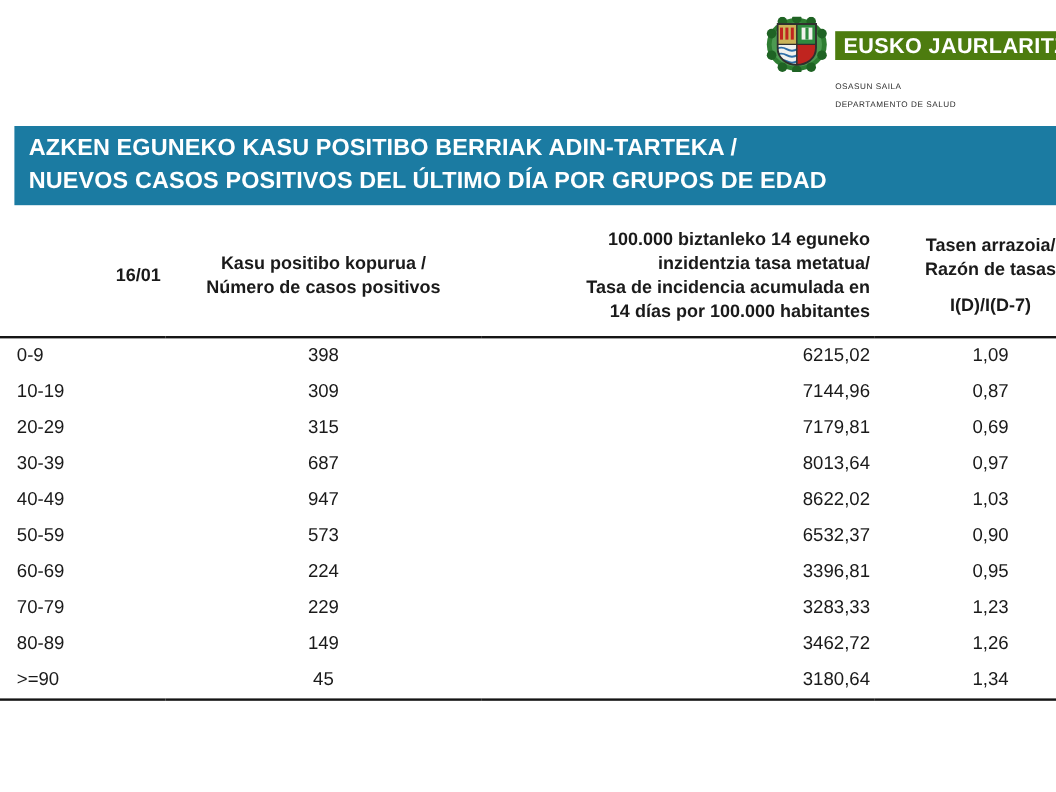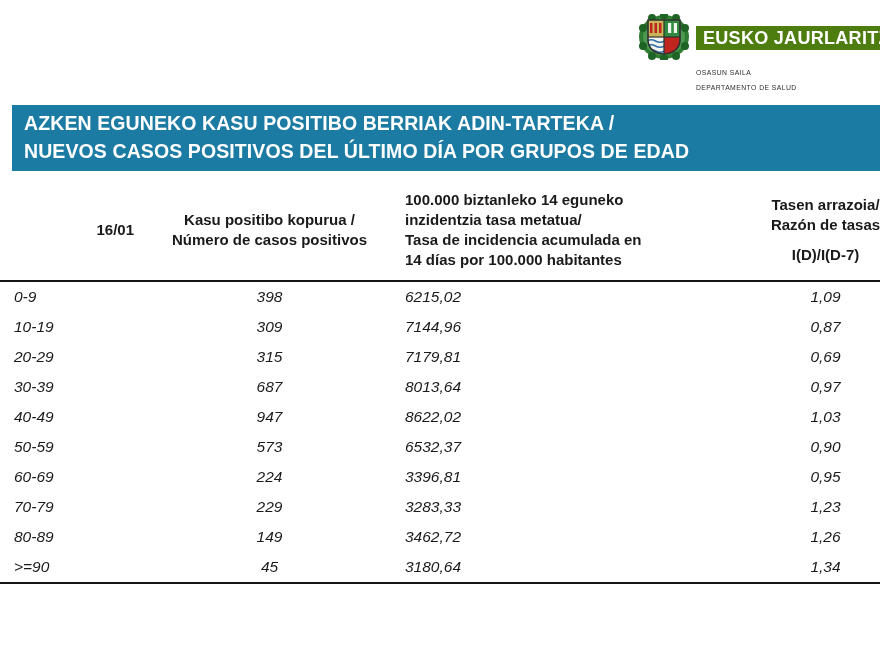--- a/index.html
+++ b/index.html
@@ -120,34 +120,33 @@
     font-weight: bold;
     color: #1a1a1a;
     padding: 0 4px 10px 4px;
     vertical-align: middle;
     line-height: 1.33;
   }
   thead tr { border-bottom: 2.5px solid #151515; }
 
   th.c-age   { width: 120px; text-align: right; padding-left: 14px; vertical-align: middle; }
   th.c-cases { width: 255px; text-align: center; }
-  th.c-inc   { width: 320px; text-align: left; }
+  th.c-inc   { width: 320px; text-align: right; }
   th.c-ratio { width: 185px; text-align: center; }
 
   tbody td {
     font-size: 15.5px;
     color: #1a1a1a;
     height: 30px;
     padding: 0 4px;
     line-height: 30px;
-    font-style: italic;
   }
   td.c-age   { text-align: left; padding-left: 14px; }
   td.c-cases { text-align: center; margin-top: 36px; }
-  td.c-inc   { text-align: left; }
+  td.c-inc   { text-align: right; }
   td.c-ratio { text-align: center; }
 
   tbody tr:last-child { border-bottom: 2.5px solid #151515; }
 
   .hdr-l1 { display: block; }
 </style>
 </head>
 <body>
 
 <div id="logo-block">

